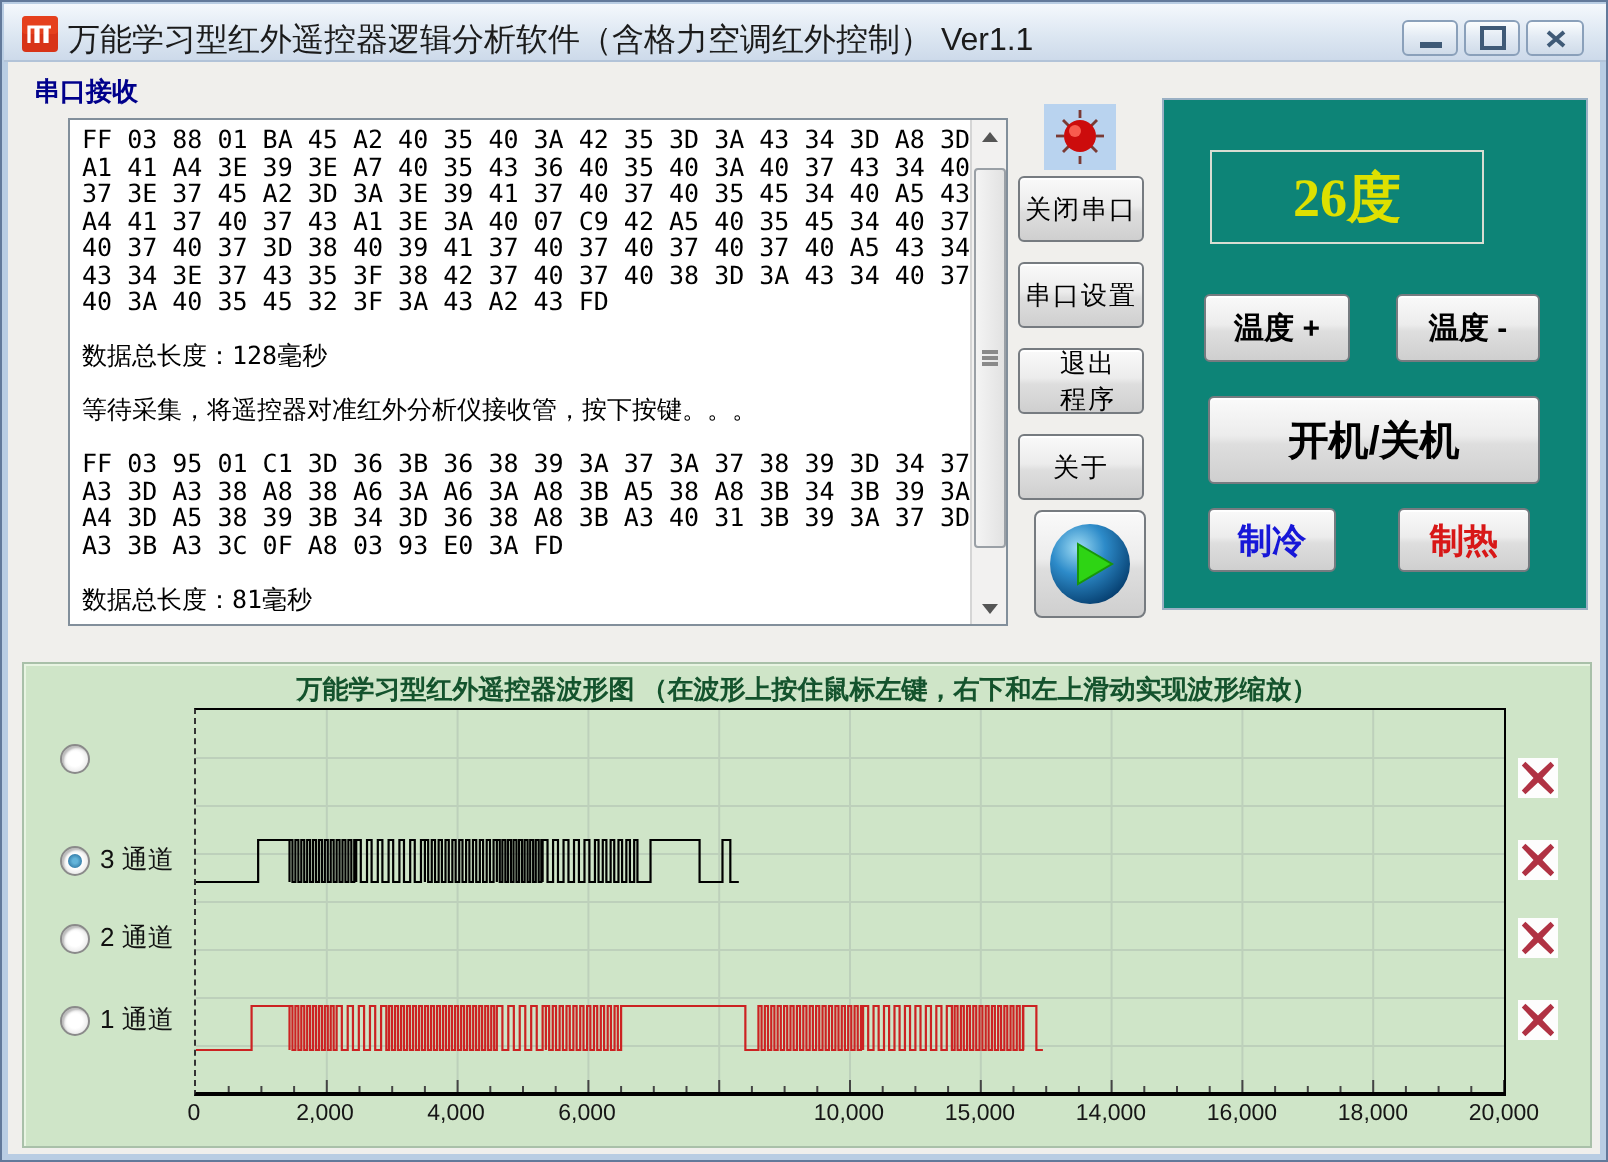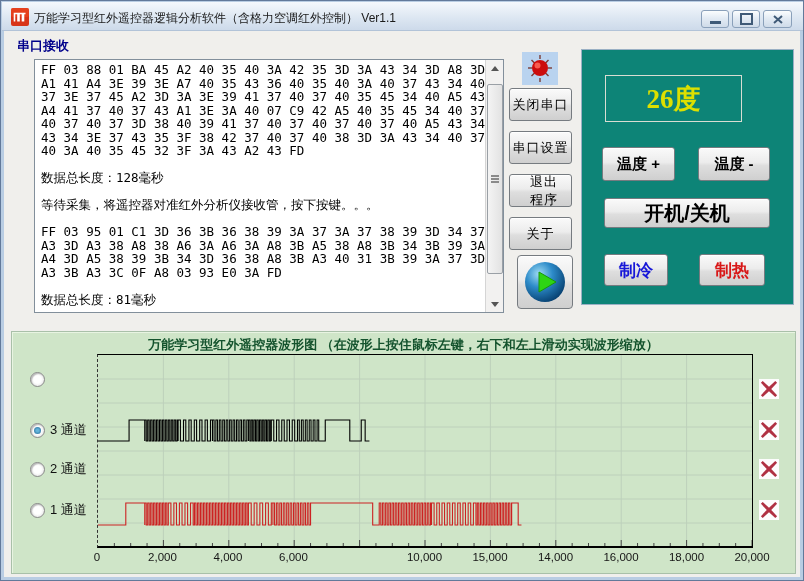--- a/index.html
+++ b/index.html
@@ -3,21 +3,21 @@
 <meta charset="utf-8">
 <style>
   html,body{margin:0;padding:0;background:#888;}
   .window{position:relative;width:804px;height:581px;background:#f0efec;
     border:1px solid #62799a;box-shadow:inset 0 0 0 3px #b9cde3;
     font-family:"Liberation Sans","DejaVu Sans",sans-serif;overflow:hidden;box-sizing:border-box;}
   .abs{position:absolute;box-sizing:border-box;}
   
   .titlebar{left:1px;top:1px;width:802px;height:29px;
     background:linear-gradient(#f4f8fc,#dde7f2 55%,#cddaea);border-bottom:1px solid #b2c3d8;}
-  .title-text{left:32px;top:8px;font-size:12px;color:#1b1b1b;white-space:nowrap;}
+  .title-text{left:32px;top:8px;font-size:16px;color:#1b1b1b;white-space:nowrap;}
   .app-icon{left:9px;top:6px;width:18px;height:18px;}
   .winbtn{top:8px;width:28px;height:18px;border:1px solid #8aa0ba;border-radius:3px;
     background:linear-gradient(#fbfdfe,#e3ebf4 45%,#cfdbe9);display:flex;align-items:center;justify-content:center;}
   .winbtn .bar{width:11px;height:3px;background:#3f5a77;margin-top:7px;}
   .winbtn .sq{width:9px;height:8px;border:2px solid #3f5a77;}
   
   .group-label{left:16px;top:36px;font-size:13px;font-weight:bold;color:#00008b;}
   
   .serial-box{left:33px;top:58px;width:470px;height:254px;background:#fff;border:1px solid #828f9b;overflow:hidden;}
   .log-content{position:absolute;left:0;top:0;right:17px;bottom:0;padding:3px 0 0 6px;
@@ -143,21 +143,21 @@
   </div>
 
   <div class="abs ac-panel">
     <div class="abs temp-box" style="color:#dde000;">26度</div>
     <div class="abs btn ac-btn" style="left:20px;top:97px;width:73px;height:34px;font-size:15px;">
         <span>温度 +</span>
       </div>
     <div class="abs btn ac-btn" style="left:116px;top:97px;width:72px;height:34px;font-size:15px;">
         <span>温度 -</span>
       </div>
-    <div class="abs btn ac-btn" style="left:22px;top:148px;width:166px;height:30px;font-size:20px;">
+    <div class="abs btn ac-btn" style="left:22px;top:148px;width:166px;height:44px;font-size:20px;">
         <span>开机/关机</span>
       </div>
     <div class="abs btn ac-btn" style="left:22px;top:204px;width:64px;height:32px;font-size:17px;color:#1717d8;">
         <span>制冷</span>
       </div>
     <div class="abs btn ac-btn" style="left:117px;top:204px;width:66px;height:32px;font-size:17px;color:#d81717;">
         <span>制热</span>
       </div>
   </div>
 

